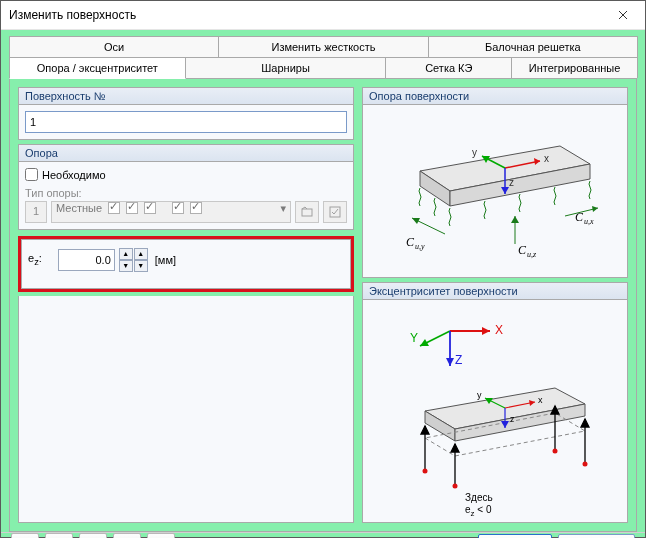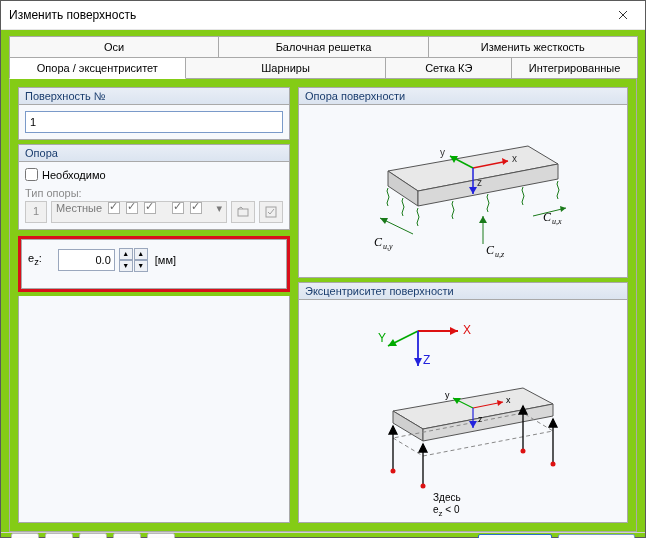--- a/index.html
+++ b/index.html
@@ -1,32 +1,32 @@
 <!DOCTYPE html>
 <html><head>
 <meta charset="utf-8">
 <style>
 html,body{margin:0;padding:0;font-family:"Segoe UI",Tahoma,sans-serif;font-size:11px;color:#000;background:#fff}
-.window{width:646px;height:538px;border:1px solid #5a5a5a;box-sizing:border-box;display:flex;flex-direction:column;background:#84cc16}
+.window{width:646px;height:538px;border:1px solid #5a5a5a;box-sizing:border-box;display:flex;flex-direction:column;background:#86efac}
 .titlebar{height:28px;display:flex;align-items:center;padding:0 0 0 8px;background:#fff;border-bottom:1px solid #e5e5e5}
 .titlebar .title{flex:1;font-size:12px}
 .titlebar .close{width:44px;height:28px;display:flex;align-items:center;justify-content:center}
 .content-outer{flex:1;padding:6px 8px 0 8px;display:flex;flex-direction:column}
 .tabs-row{display:flex}
 .tabs-row.top .tab{flex:1}
 .tabs-row.bottom .tab:nth-child(1){flex:1.4}
 .tabs-row.bottom .tab:nth-child(2){flex:1.6}
 .tabs-row.bottom .tab:nth-child(3){flex:1}
 .tabs-row.bottom .tab:nth-child(4){flex:1}
 .tabs-row.bottom .tab:nth-child(5){flex:1.3}
 .tab{height:20px;line-height:20px;text-align:center;border:1px solid #a9a9a9;border-bottom:none;background:#fff;margin-right:-1px;font-size:11px;cursor:default}
 .tab.active{background:#fff;border-bottom:1px solid #fff;position:relative;z-index:2}
 .tab.inactive{background:#f8f8f8}
 .tab-body{flex:1;border:1px solid #a9a9a9;margin-top:-1px;padding:8px;display:flex;gap:8px}
-.left-col{width:272px;display:flex;flex-direction:column;gap:4px}
+.left-col{width:336px;display:flex;flex-direction:column;gap:4px}
 .right-col{flex:1;display:flex;flex-direction:column;gap:4px}
 .groupbox{border:1px solid #a9a9a9}
 .groupbox .gb-title{background:linear-gradient(#e9eef6,#dbe4f0);border-bottom:1px solid #a9a9a9;padding:2px 6px;font-size:11px;color:#1a3d6e}
 .groupbox .gb-body{padding:6px;background:#f7f9fc}
 .surface-input{width:100%;height:22px;border:1px solid #7a9ac9;background:#fff;padding:0 4px;box-sizing:border-box;font-size:11px}
 .chk-label{display:flex;align-items:center;gap:4px;margin-bottom:6px}
 .chk-label input{margin:0}
 .disabled{color:#8a8a8a}
 .type-row{display:flex;align-items:center;gap:4px;margin-top:2px}
 .type-row .num{width:20px;height:20px;border:1px solid #c8c8c8;background:#f0f0f0;text-align:center;line-height:18px}
@@ -62,22 +62,22 @@
     <div class="close">
       <svg width="10" height="10" viewBox="0 0 10 10">
           <path d="M1 1 L9 9 M9 1 L1 9" stroke="#333" stroke-width="1"></path>
         </svg>
     </div>
   </div>
 
   <div class="content-outer">
     <div class="tabs-row top">
       <div class="tab inactive">Оси</div>
+      <div class="tab inactive">Изменить жесткость</div>
       <div class="tab inactive">Балочная решетка</div>
-      <div class="tab inactive">Изменить жесткость</div>
     </div>
     <div class="tabs-row bottom">
       <div class="tab active">Опора / эксцентриситет</div>
       <div class="tab inactive">Шарниры</div>
       <div class="tab inactive">Сетка КЭ</div>
       <div class="tab inactive">Интегрированные</div>
     </div>
 
     <div class="tab-body">
 

